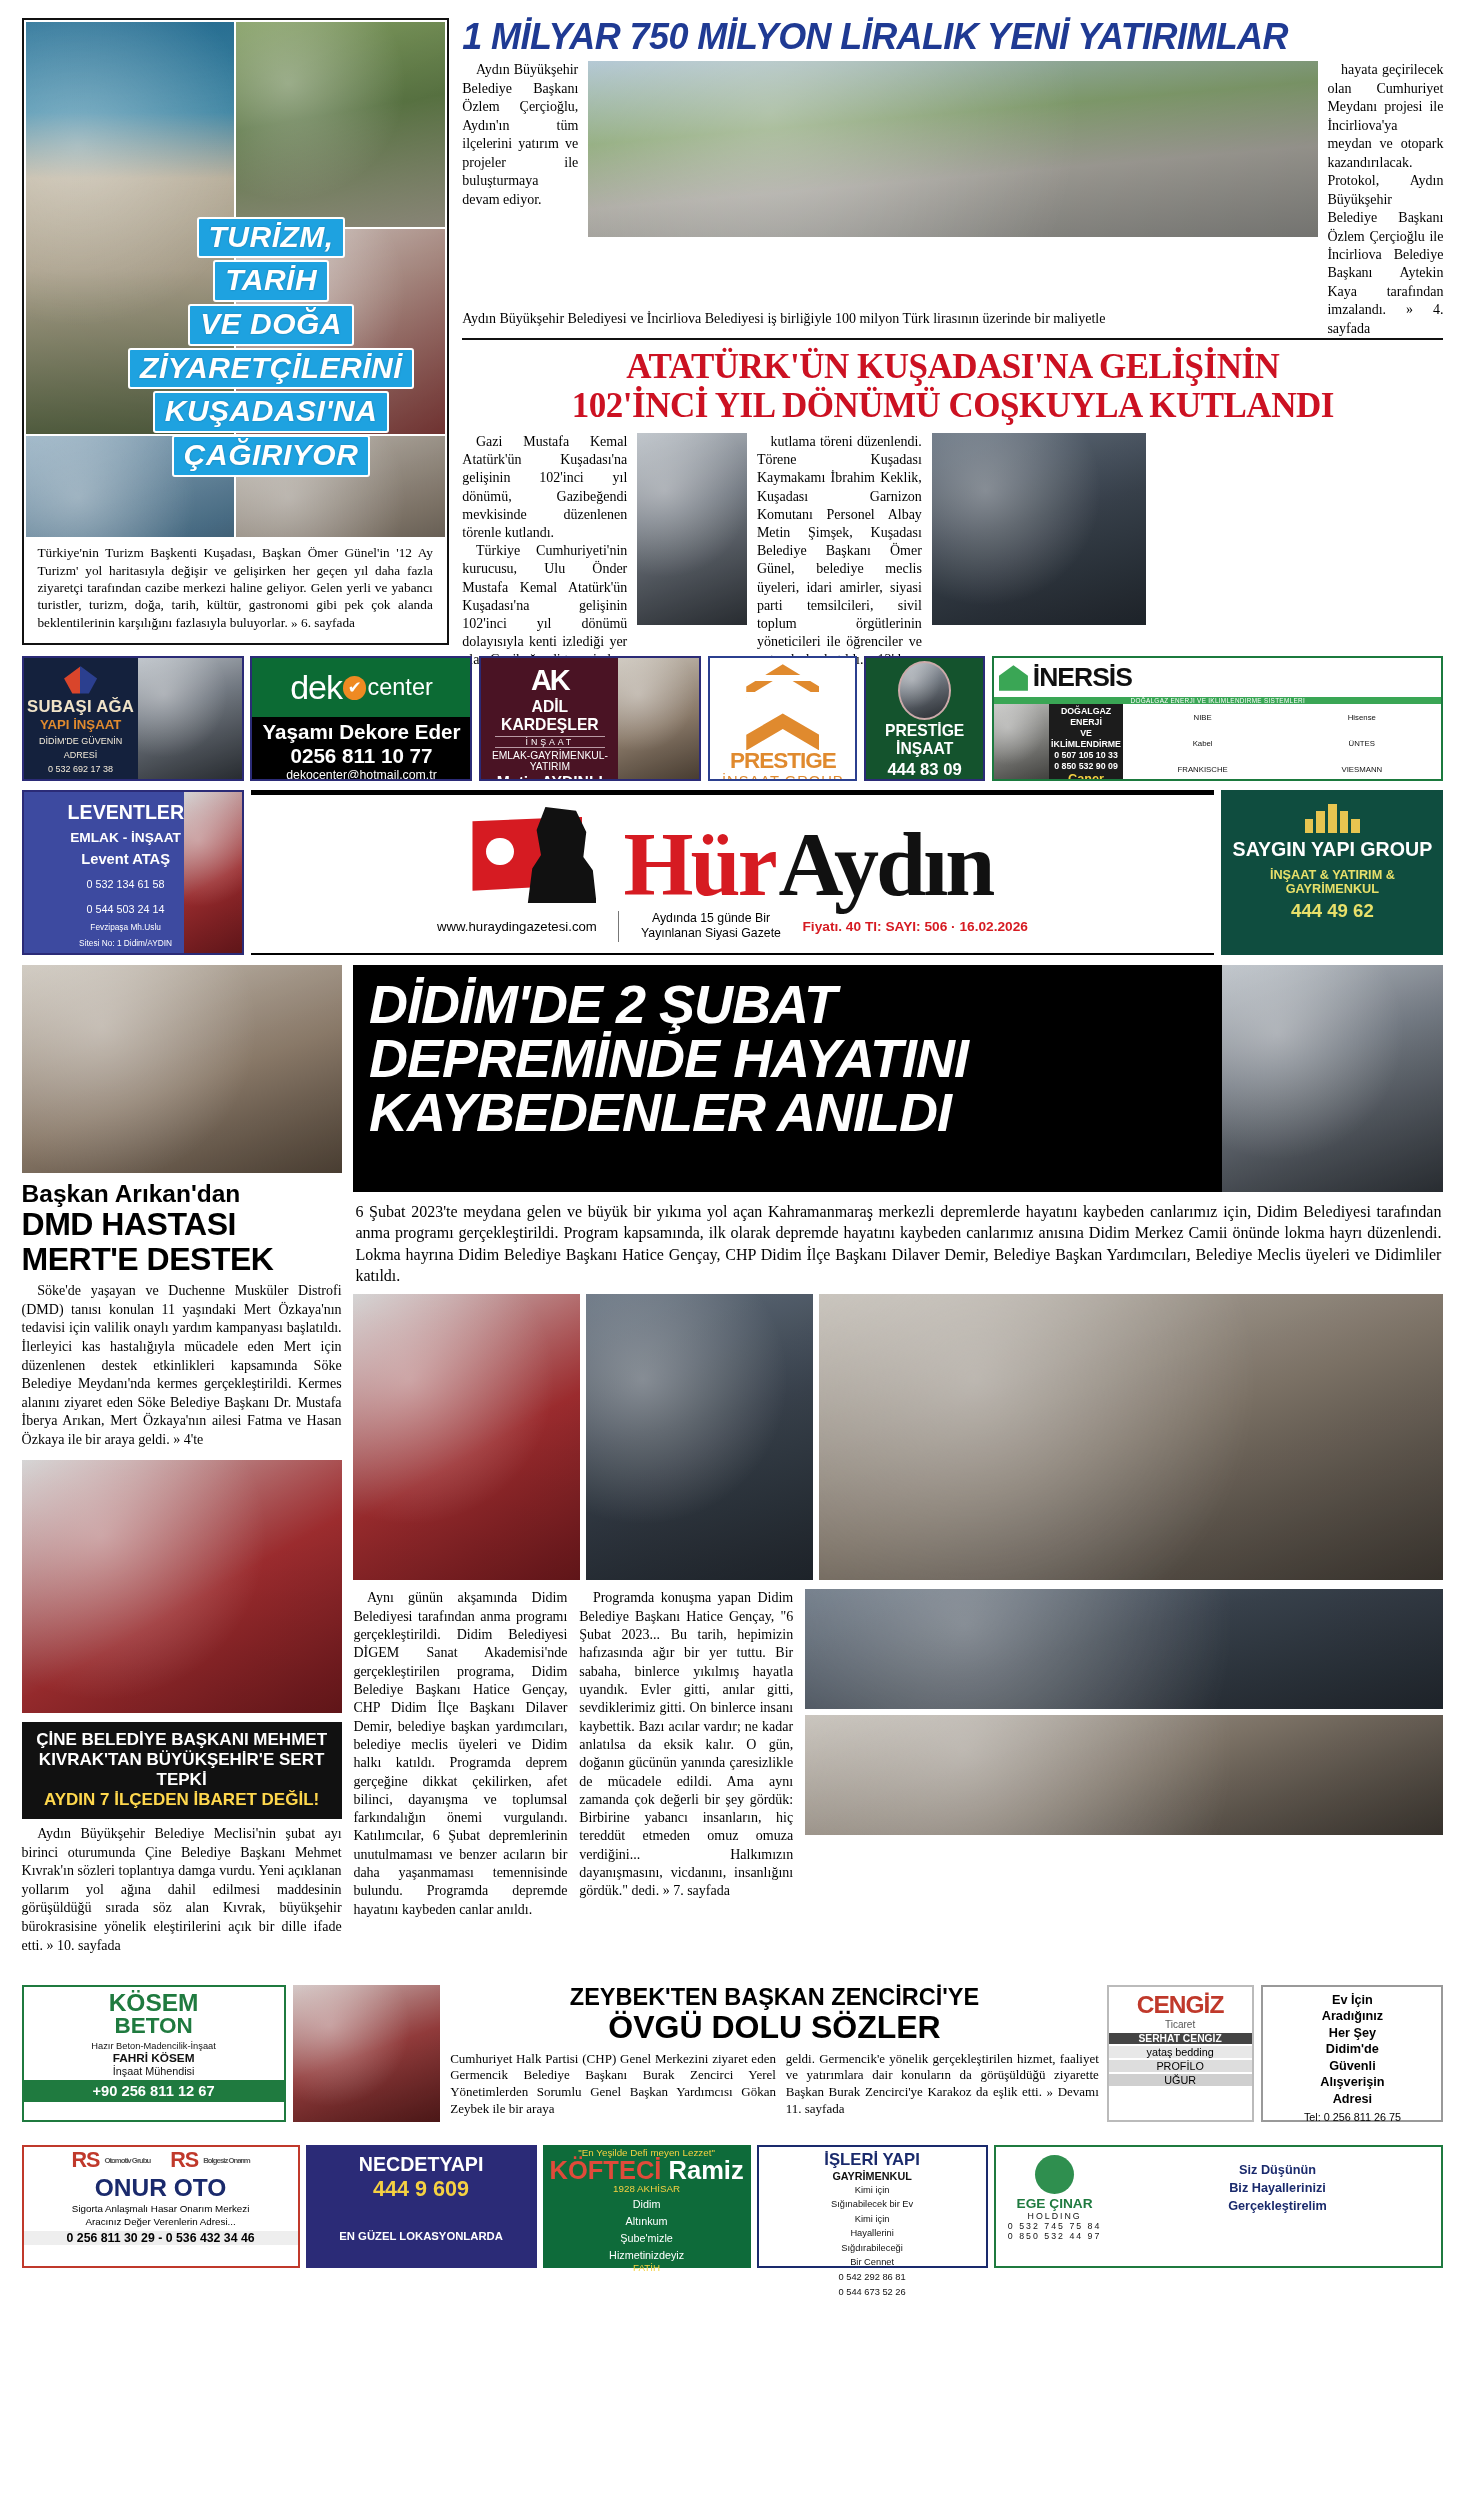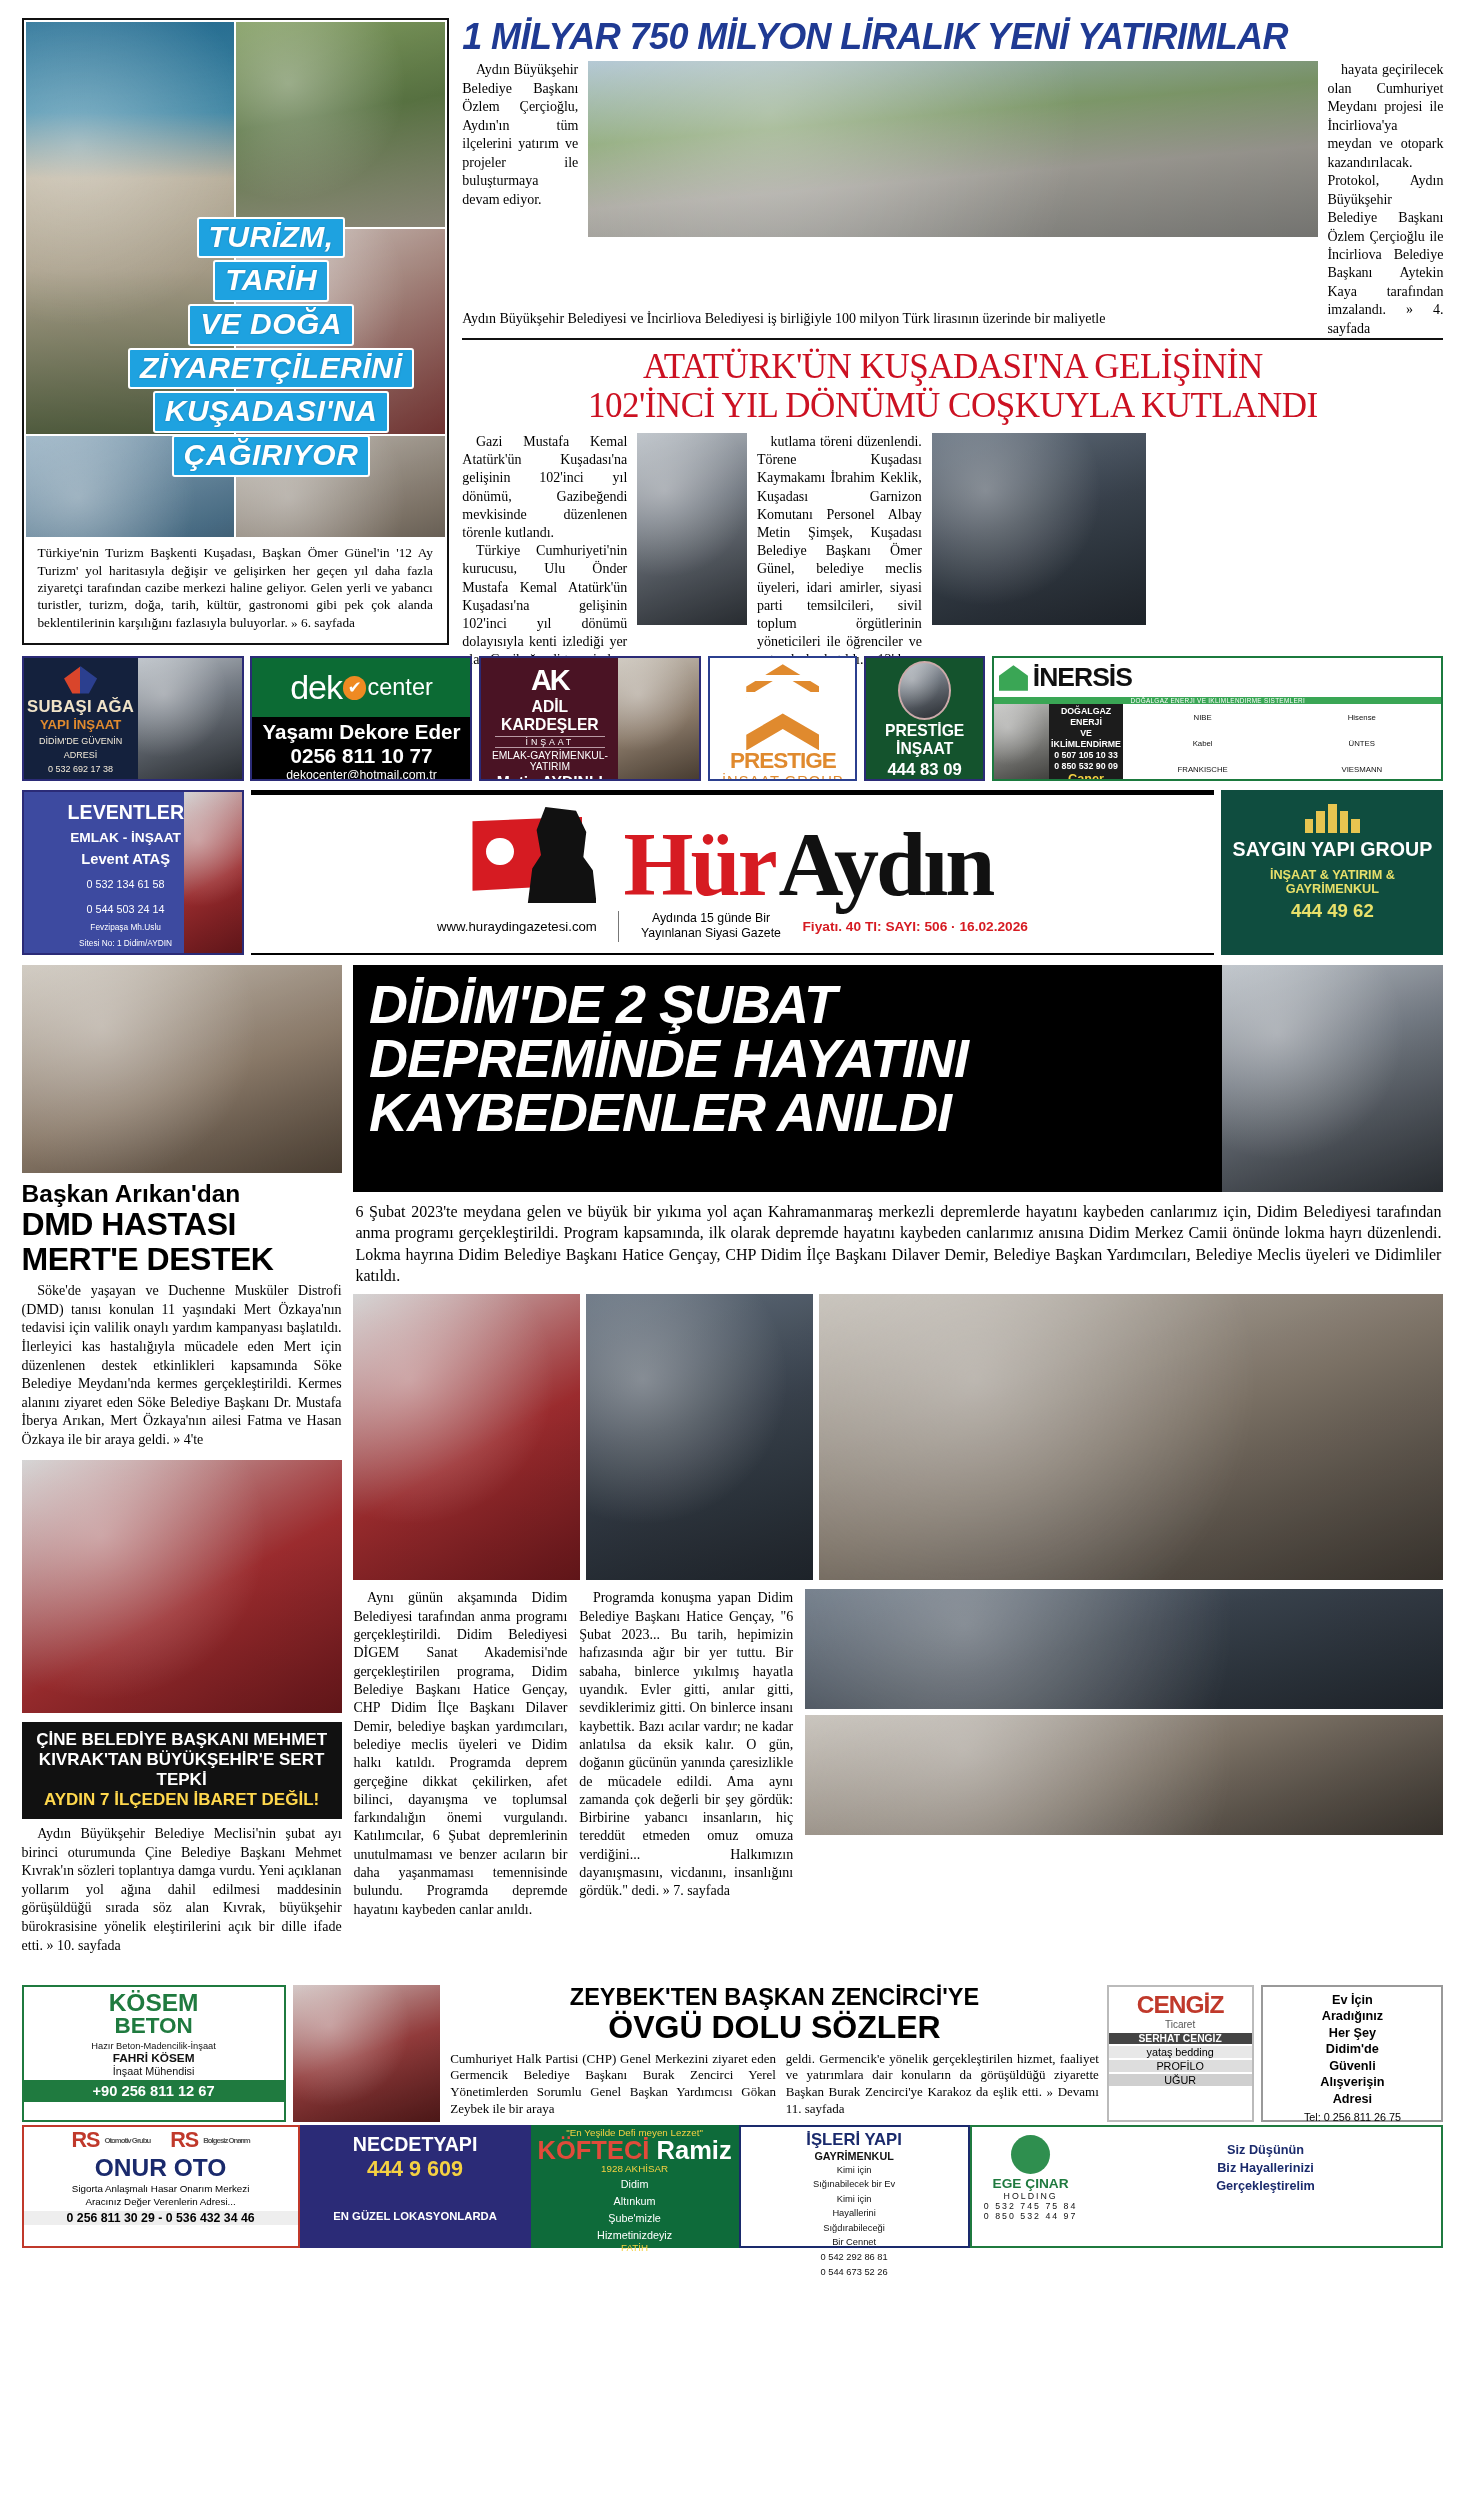--- a/index.html
+++ b/index.html
@@ -62,21 +62,21 @@
   .hl-blue div{ white-space:nowrap; }
   .art1 { display:flex; gap:9.8px; height:245px; }
   .col-narrow{ width:116px; font-size:14px; line-height:1.32; text-align:justify; }
   .col-narrow p{ text-indent:13.7px; }
   .art1-photo{ flex:1; height:176px; }
   .art1-bottom{ display:flex; gap:11.8px; font-size:14px; line-height:1.32; margin-top:3.9px;}
   .art1-bottom > div{flex:1; text-align:justify;}
   .rule{ border-top:2px solid #111; margin:9.8px 0 7.8px; }
 
   .hl-red{
-    font-family:"Liberation Serif", serif; font-weight:normal; color:#cc1122;
+    font-family:"Liberation Serif", serif; font-weight:bold; color:#cc1122;
     font-size:35px; line-height:1.1; text-align:center; letter-spacing:-0.5px;
   }
   .art2{ display:flex; gap:9.8px; margin-top:7.8px; }
   .art2 .c{ width:165px; font-size:14px; line-height:1.3; text-align:justify;}
   .art2 .c p{ text-indent:13.7px; }
   .art2 .p1{ width:110px; height:192px; }
   .art2 .p2{ width:214px; height:192px; }
 
   
   .ads1{ display:flex; gap:6.9px; height:125px; margin-top:11.8px; }
@@ -223,21 +223,21 @@
   .ad-cengiz .c2{ font-size:10px; color:#555;}
   .ad-cengiz .c3{ font-size:10.3px; font-weight:bold; background:#444; color:#fff; margin-top:2.9px;}
   .ad-cengiz .c4{ font-size:10.8px; background:#e8e8e8; margin-top:2px;}
   .ad-cengiz .c5{ font-size:10.8px; background:#ddd; margin-top:2px;}
   .ad-cengiz .c6{ font-size:10.8px; background:#cfcfcf; margin-top:2px;}
   .ad-yatas{ width:182px; background:#fff; border:2px solid #999; font-family:"Liberation Sans",sans-serif; text-align:center;}
   .ad-yatas .t{ font-size:12.7px; line-height:1.3; padding-top:4.9px; font-weight:bold;}
   .ad-yatas .ph{ font-size:10.8px; margin-top:3.9px;}
 
   
-  .ads2{ display:flex; gap:0; height:123px; margin-top:3px;}
+  .ads2{ display:flex; gap:6px; height:123px; margin-top:23px;}
   .ad-onur{ width:278px; background:#fff; border:2px solid #c0392b; text-align:center; font-family:"Liberation Sans",sans-serif;}
   .ad-onur .rs{ font-size:21.6px; font-weight:bold; color:#c0392b; letter-spacing:-1px;}
   .ad-onur .rs small{font-size:7.8px;color:#555;display:inline-block;vertical-align:middle;line-height:1.1;}
   .ad-onur h4{ font-size:24.5px; font-weight:bold; color:#1a2a6c; margin-top:1px;}
   .ad-onur .s{ font-size:9.8px; line-height:1.35;}
   .ad-onur .ph{ font-size:12.3px; font-weight:bold; background:#eee; margin-top:2.9px;}
   .ad-necdet{ width:231px; background:#2b2b77; color:#fff; text-align:center; font-family:"Liberation Sans",sans-serif; border:2px solid #2b2b77;}
   .ad-necdet h4{ font-size:19.6px; font-weight:bold; margin-top:5.9px;}
   .ad-necdet h5{ font-size:21.6px; font-weight:bold; color:#f5d142;}
   .ad-necdet .s{ font-size:11.3px; font-weight:bold; margin-top:27.4px; line-height:1.25;}

